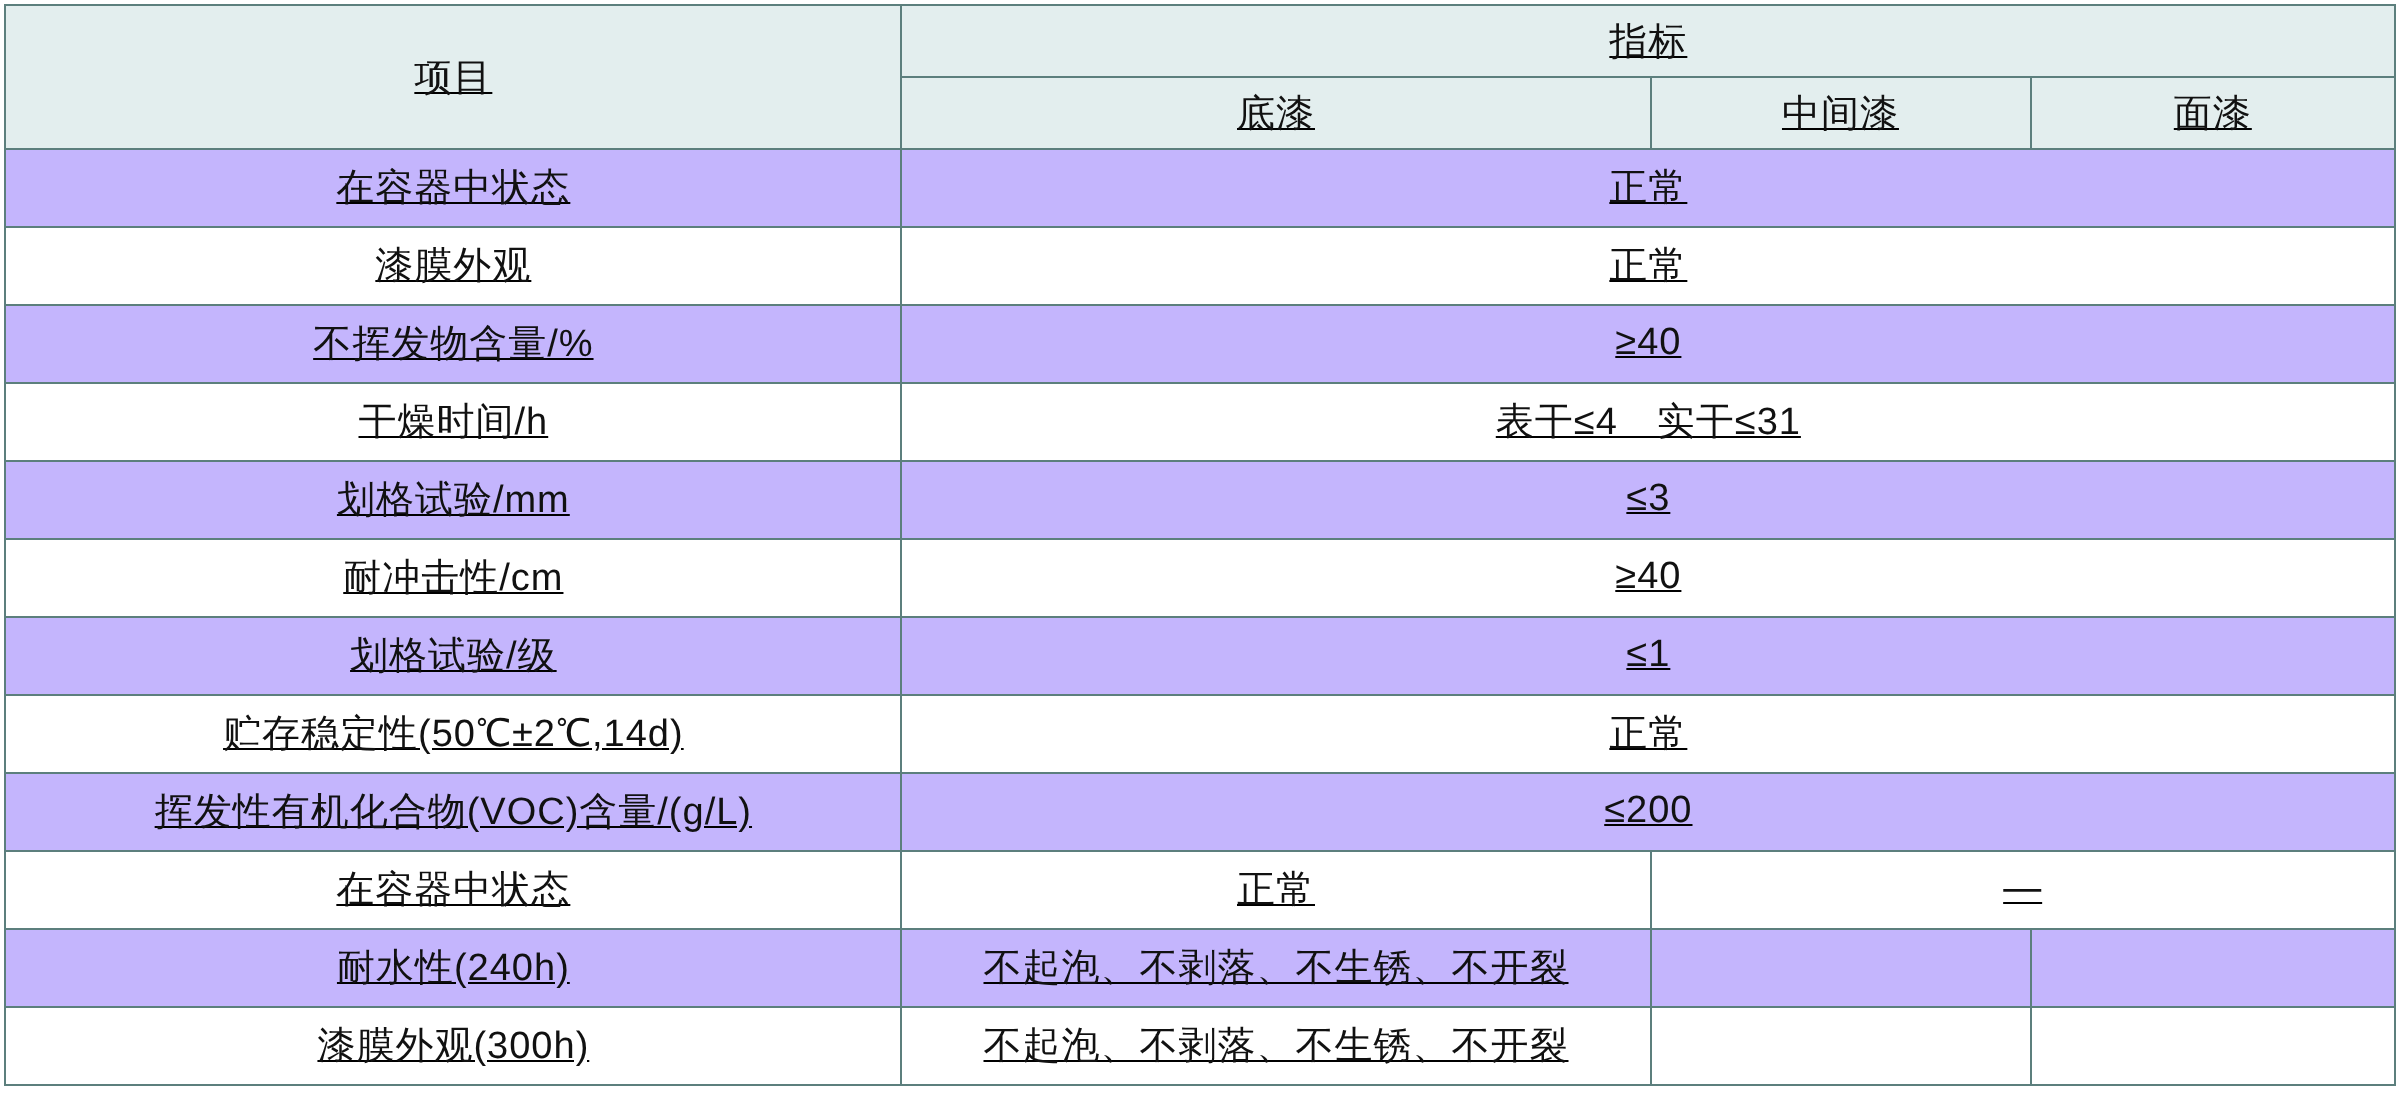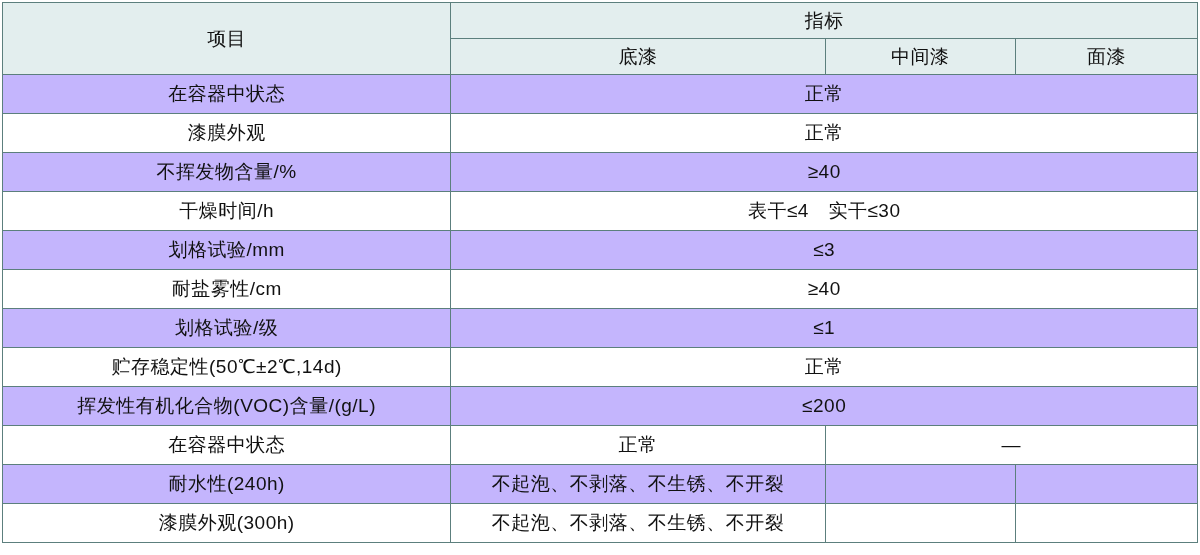--- a/index.html
+++ b/index.html
@@ -17,20 +17,21 @@
     position: relative;
     background: #ffffff;
     box-sizing: border-box;
     overflow: hidden;
   }
   table.spec {
     border-collapse: collapse;
     width: 1196px;
     margin: 2px 0 0 2px;
     table-layout: fixed;
+    text-decoration: underline;
   }
   table.spec td, table.spec th {
     border: 1px solid #5c7f7d;
     padding: 0;
     text-align: center;
     vertical-align: middle;
     font-weight: normal;
     font-size: 19px;
     color: #111111;
     letter-spacing: 0.5px;
@@ -95,30 +96,30 @@
         <td colspan="3">正常</td>
       </tr>
 
       <tr class="data-row shade">
         <td>不挥发物含量/%</td>
         <td colspan="3">≥40</td>
       </tr>
 
       <tr class="data-row plain">
         <td>干燥时间/h</td>
-        <td colspan="3" class="nowrap">表干≤4　实干≤30</td>
+        <td colspan="3" class="nowrap">表干≤4　实干≤31</td>
       </tr>
 
       <tr class="data-row shade">
         <td>划格试验/mm</td>
         <td colspan="3">≤3</td>
       </tr>
 
       <tr class="data-row plain">
-        <td>耐盐雾性/cm</td>
+        <td>耐冲击性/cm</td>
         <td colspan="3">≥40</td>
       </tr>
 
       <tr class="data-row shade">
         <td>划格试验/级</td>
         <td colspan="3">≤1</td>
       </tr>
 
       <tr class="data-row plain">
         <td>贮存稳定性(50℃±2℃,14d)</td>

